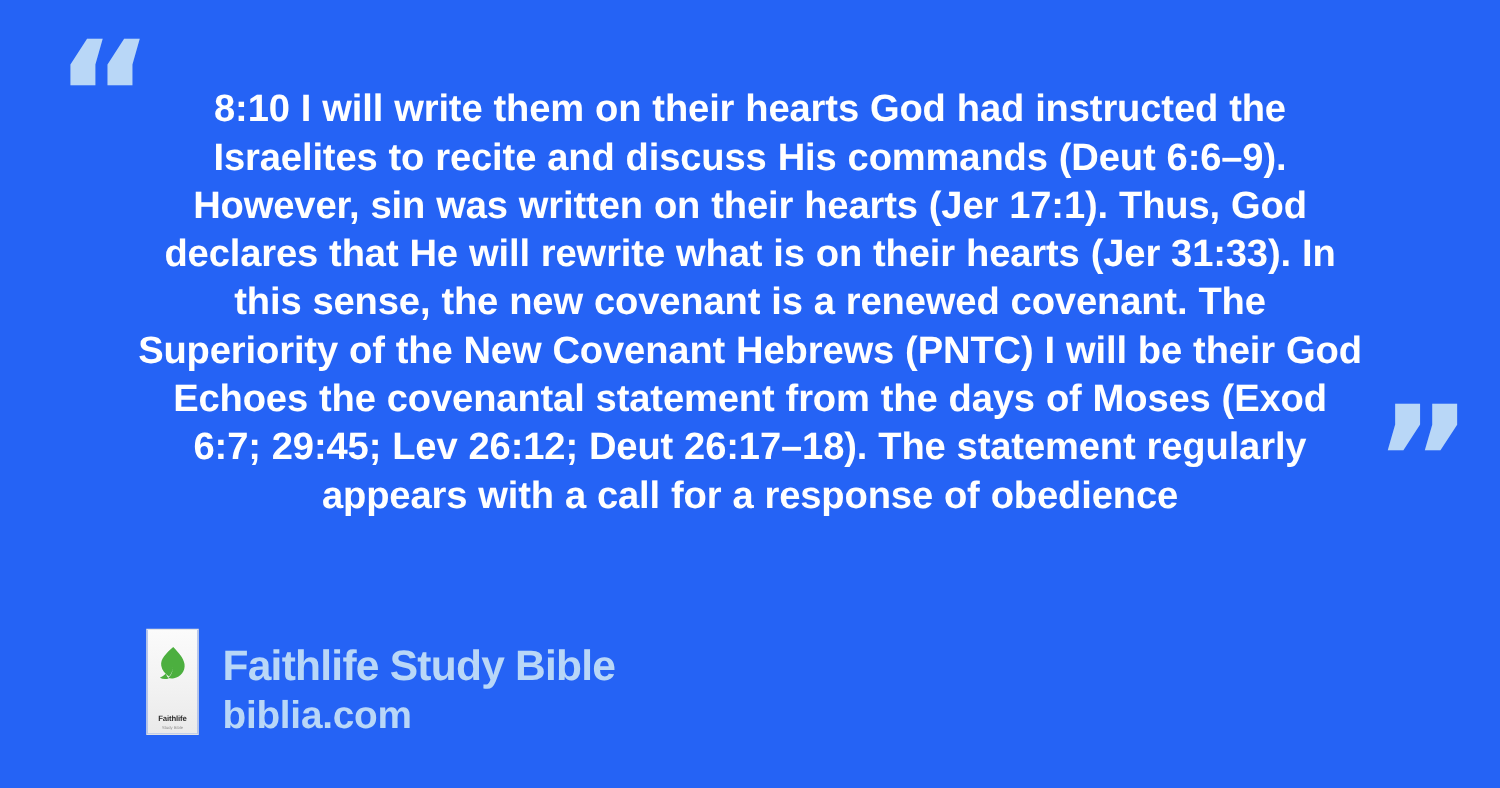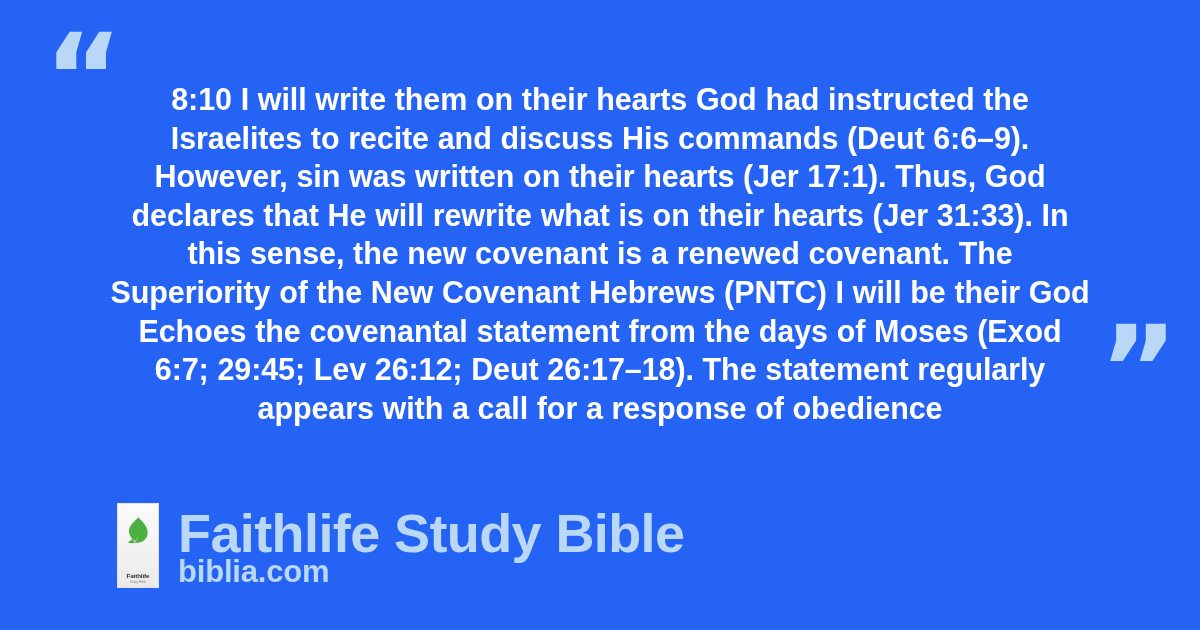--- a/index.html
+++ b/index.html
@@ -49,21 +49,21 @@
 
   .quote-mark-close {
     right: 22px;
     top: 310px;
     font-size: 120px;
   }
 
   .quote-text {
     position: absolute;
     left: 108px;
-    top: 80px;
+    top: 68px;
     width: 984px;
     margin: 0;
     text-align: center;
     color: #ffffff;
     font-family: "Liberation Sans", sans-serif;
     font-size: 30.5px;
     font-weight: 700;
     line-height: 38.6px;
     letter-spacing: -0.1px;
     word-spacing: 0.4px;
@@ -130,21 +130,21 @@
   .brand-text {
     display: flex;
     flex-direction: column;
     justify-content: center;
     padding-top: 4px;
   }
 
   .brand-title {
     color: #b9d7f7;
     font-family: "Liberation Sans", sans-serif;
-    font-size: 54px;
+    font-size: 34px;
     font-weight: 700;
     line-height: 46px;
     letter-spacing: -0.6px;
     white-space: nowrap;
   }
 
   .brand-site {
     color: #b9d7f7;
     font-family: "Liberation Sans", sans-serif;
     font-size: 31px;

